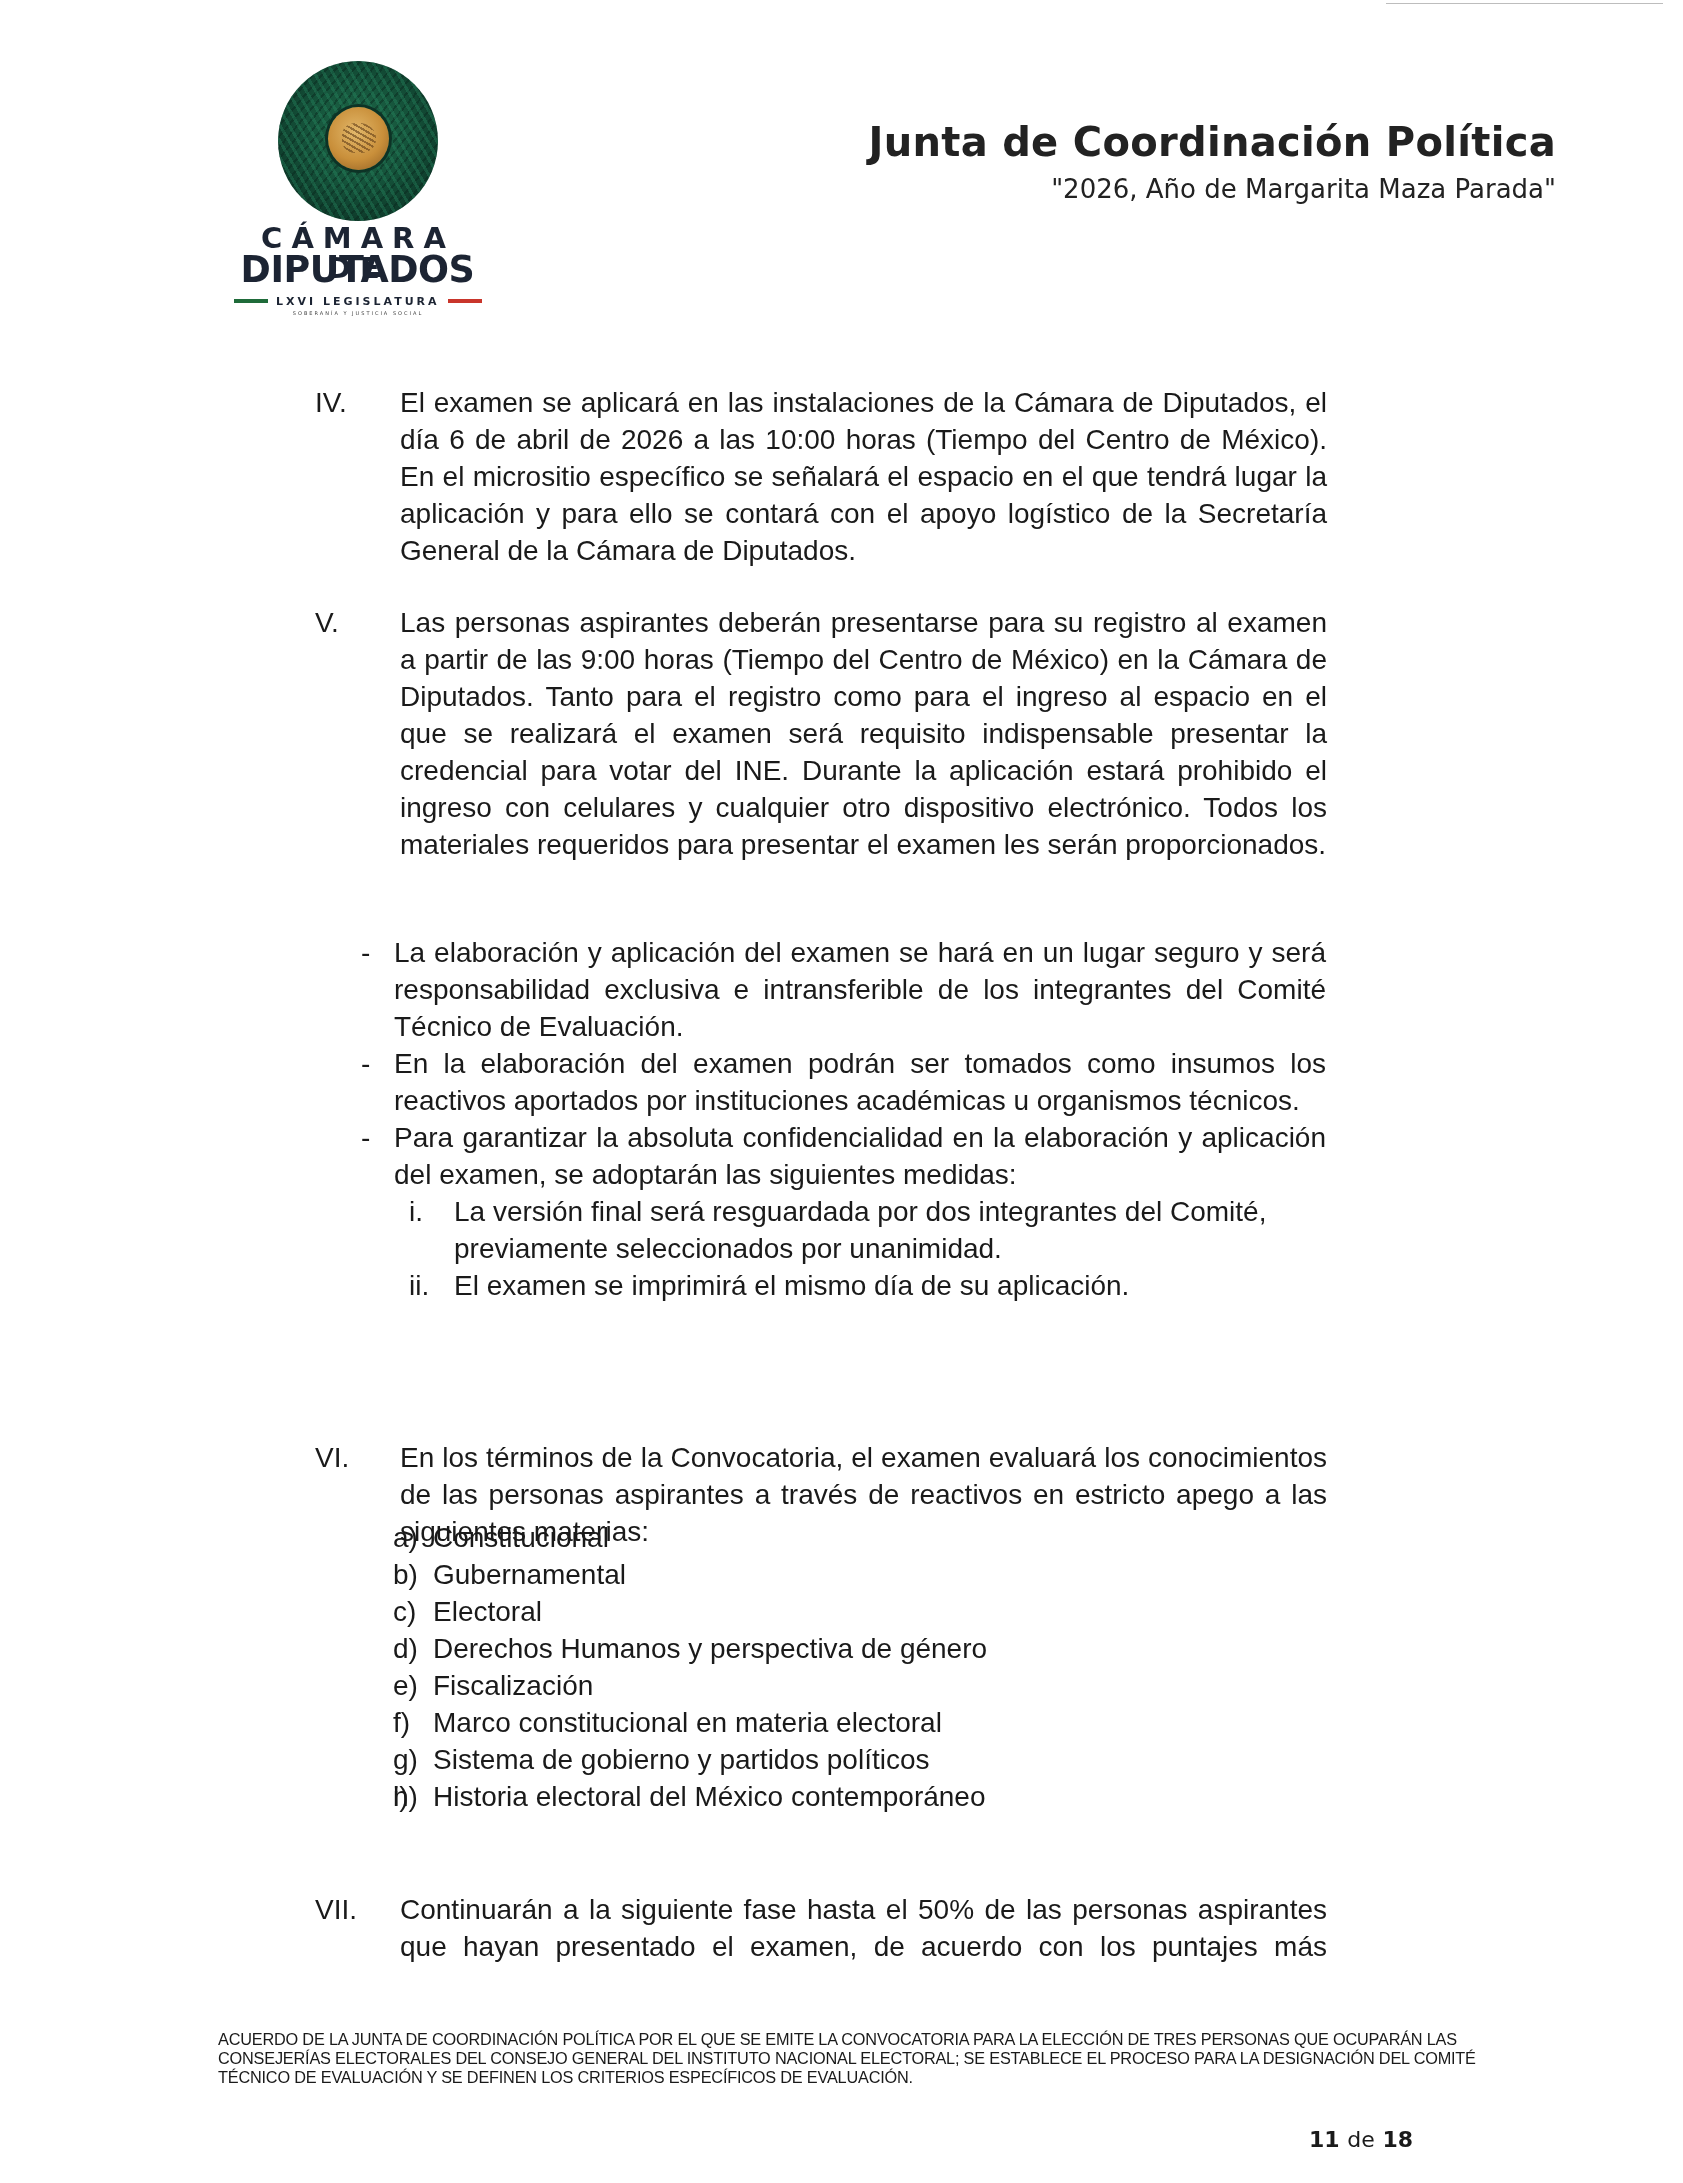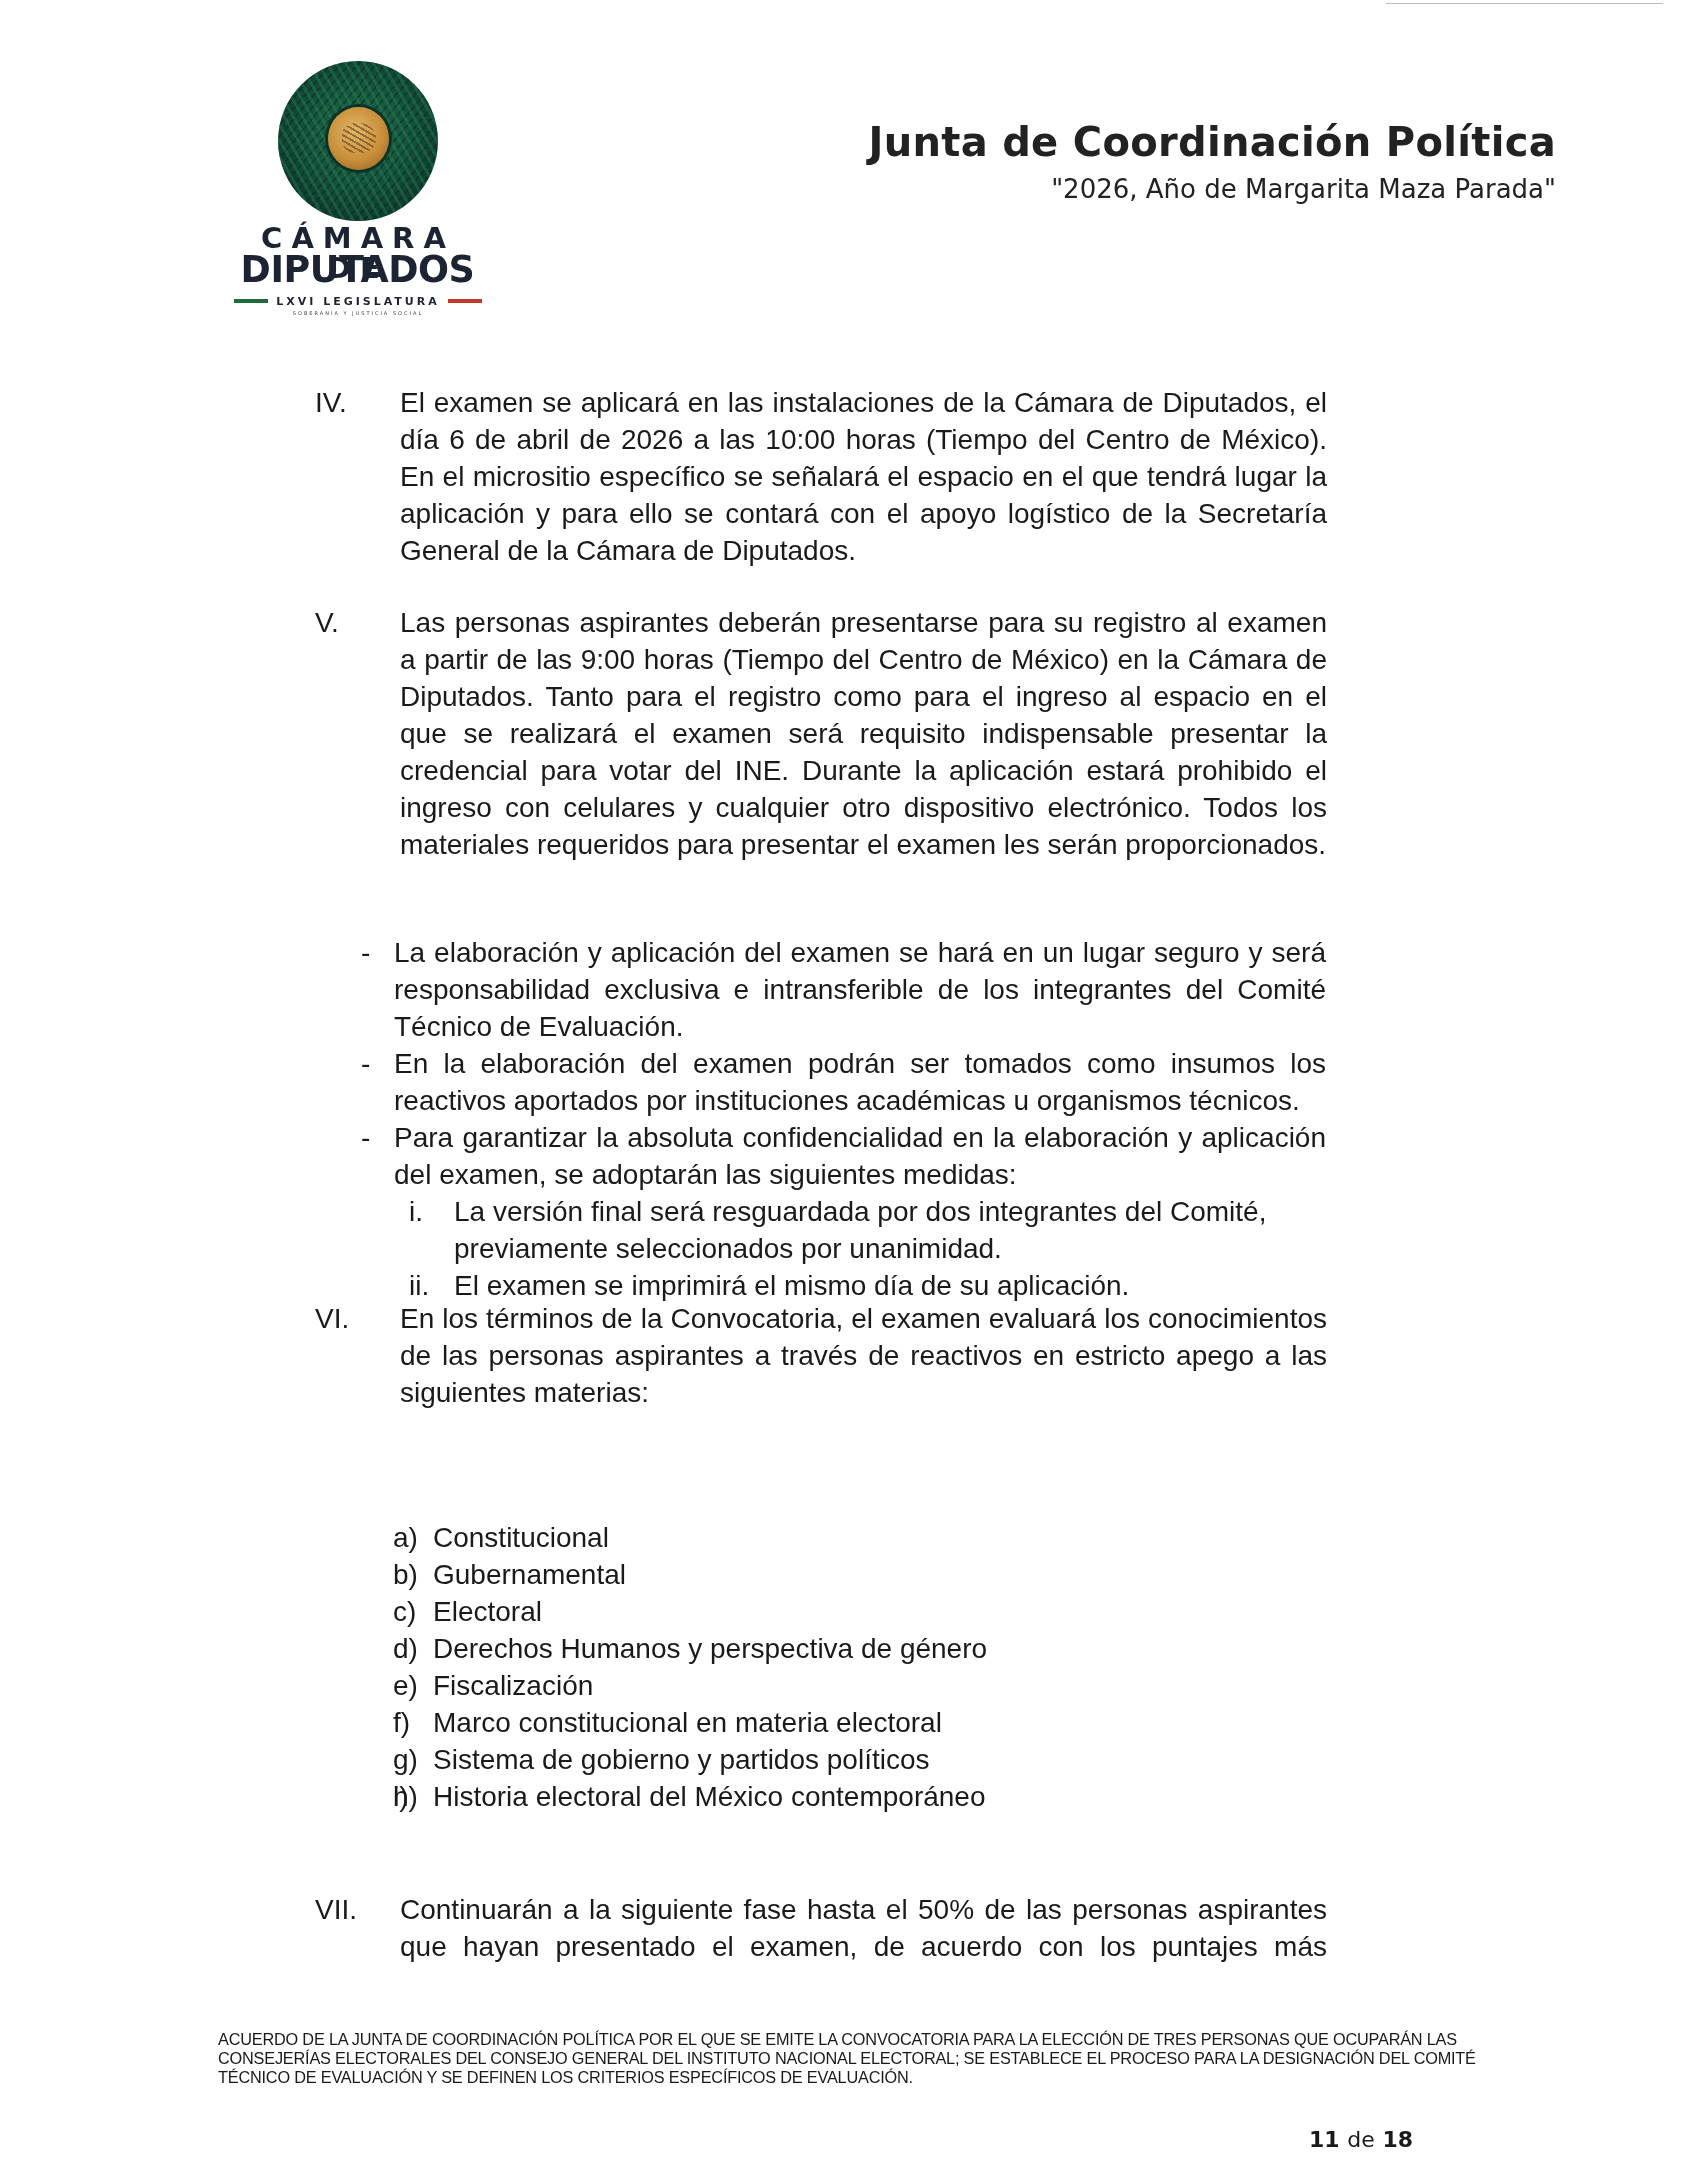--- a/index.html
+++ b/index.html
@@ -17,21 +17,21 @@
     .seal { position: absolute; left: 50px; top: 46px; width: 61px; height: 63px; border-radius: 50%;
       background: radial-gradient(circle at 45% 40%, #e2b86a 0%, #c98f3a 55%, #8a5a22 100%);
       box-shadow: 0 0 0 3px #0d3326; }
     .seal::after { content: ""; position: absolute; left: 14px; top: 16px; width: 34px; height: 30px; border-radius: 40% 50% 45% 40%;
       background: repeating-linear-gradient(30deg, rgba(90,55,20,0.55) 0 2px, rgba(0,0,0,0) 2px 5px); }
     .logo-line1 { position: absolute; left: 4px; top: 166px; width: 248px; text-align: center;
       font-family: "DejaVu Sans", sans-serif; font-weight: bold; font-size: 29px; letter-spacing: 9px; color: #1c2433; line-height: 30px; }
     .logo-line2 { position: absolute; left: 2px; top: 192px; width: 251px; text-align: center;
       font-family: "DejaVu Sans", sans-serif; font-weight: bold; font-size: 38px; letter-spacing: -0.5px; color: #1c2433; line-height: 40px;
       transform: scaleX(0.96); }
-    .logo-line3 { position: absolute; left: 4px; top: 236px; width: 248px; height: 16px; display: flex; align-items: center; justify-content: center; gap: 8px; }
+    .logo-line3 { position: absolute; left: 4px; top: 236px; width: 248px; height: 16px; display: flex; align-items: center; gap: 8px; }
     .bar-green { width: 34px; height: 4px; background: #1f6b3a; }
     .bar-red { width: 34px; height: 4px; background: #c9352b; }
     .legis { font-family: "DejaVu Sans", sans-serif; font-size: 11px; letter-spacing: 3px; color: #1c2433; font-weight: bold; }
     .logo-line4 { position: absolute; left: 4px; top: 253px; width: 248px; text-align: center;
       font-family: "DejaVu Sans", sans-serif; font-size: 5px; letter-spacing: 2px; color: #444; }
 
     
     .header-title { position: absolute; right: 127px; top: 119px; text-align: right;
       font-family: "DejaVu Sans", sans-serif; font-size: 40px; font-weight: bold; color: #222; letter-spacing: 0.3px; line-height: 46px; }
     .header-motto { position: absolute; right: 127px; top: 174px; text-align: right;
@@ -106,21 +106,21 @@
   <div class="roman-item">
     <span class="mark">i.</span>
     <span>La versión final será resguardada por dos integrantes del Comité, previamente seleccionados por unanimidad.</span>
   </div>
   <div class="roman-item">
     <span class="mark">ii.</span>
     <span>El examen se imprimirá el mismo día de su aplicación.</span>
   </div>
 </div>
 
-<div class="section body-text" style="top:1300px;">
+<div class="section body-text" style="top:1439px;">
   <span class="num">VI.</span>
   <div class="txt">En los términos de la Convocatoria, el examen evaluará los conocimientos de las personas aspirantes a través de reactivos en estricto apego a las siguientes materias:</div>
 </div>
 
 <div class="subject-list body-text" style="top:1519px;">
   <div class="subject-item">
     <span class="mark">a)</span>
     <span>Constitucional</span>
   </div>
   <div class="subject-item">

